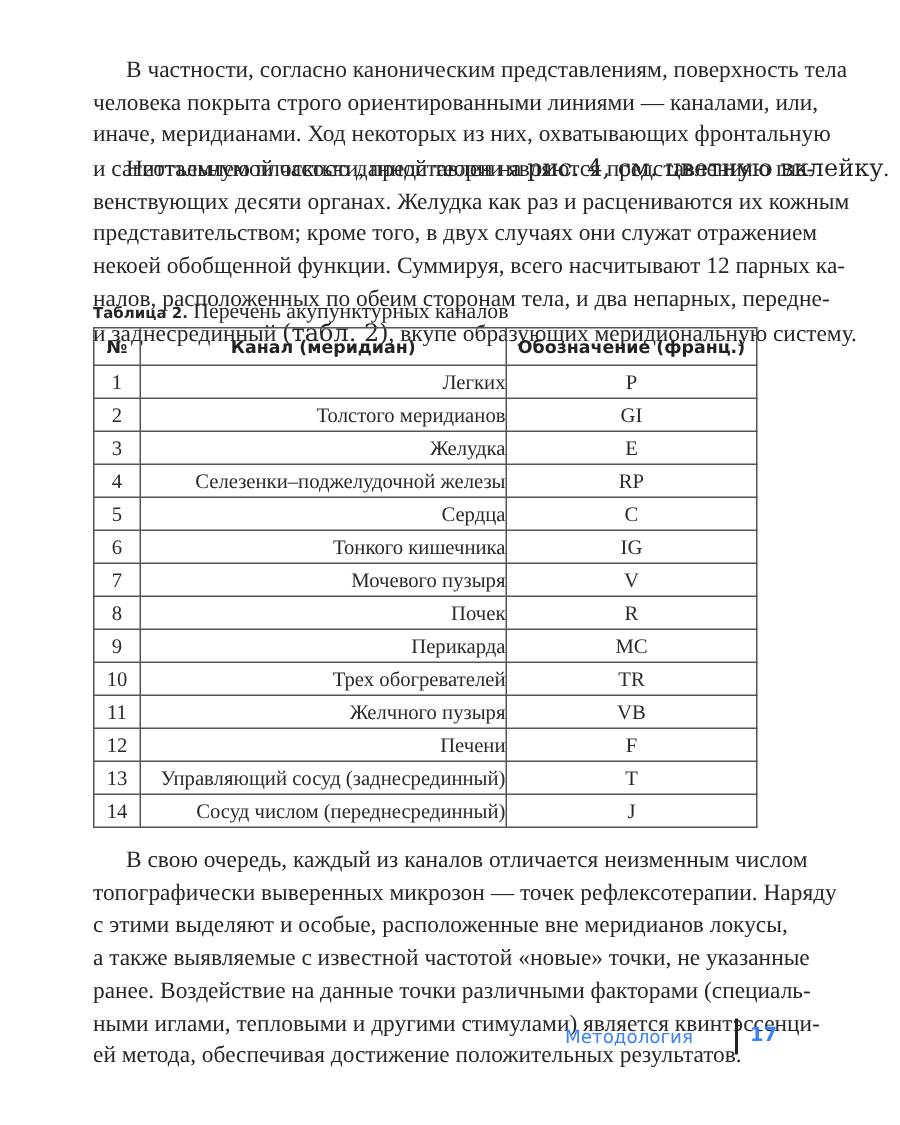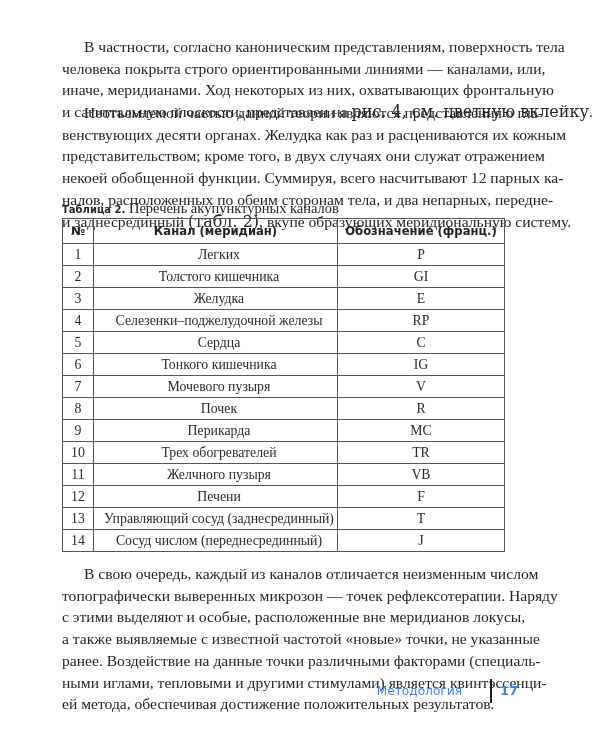--- a/index.html
+++ b/index.html
@@ -25,21 +25,21 @@
   .caption .txt { font-family: "Liberation Serif", serif; font-size: 14.5px; }
   table {
     position: absolute; left: 62px; top: 218px; width: 443px; border-collapse: collapse;
     font-family: "Liberation Serif", serif; font-size: 13.8px; color: #2a2a2a;
   }
   td, th { border: 1.3px solid #555; padding: 0; height: 21px; }
   th {
     height: 24px; font-family: "DejaVu Sans", sans-serif; font-weight: bold; font-size: 11.6px; color: #222;
   }
   td.num { text-align: center; width: 30px; }
-  td.name { padding-left: 7px; text-align: center; }
+  td.name { padding-left: 7px; text-align: right; }
   td.code { text-align: center; width: 166px; }
   .footer {
     position: absolute; top: 679px; left: 380px; width: 200px; height: 26px;
   }
   .footer .sect {
     position: absolute; right: 118px; top: 5px; font-family: "DejaVu Sans", sans-serif; font-size: 12.2px; color: #3b82f6; white-space: nowrap;
   }
   .footer .bar { position: absolute; left: 110px; top: 0; width: 2px; height: 24px; background: #222; }
   .footer .pg {
     position: absolute; left: 120px; top: 4px; font-family: "DejaVu Sans", sans-serif; font-weight: bold; font-size: 13px; color: #3b82f6;
@@ -81,21 +81,21 @@
     </tr>
   </thead>
   <tbody>
     <tr>
         <td class="num">1</td>
         <td class="name">Легких</td>
         <td class="code">P</td>
       </tr>
     <tr>
         <td class="num">2</td>
-        <td class="name">Толстого кишечника</td>
+        <td class="name">Толстого меридианов</td>
         <td class="code">GI</td>
       </tr>
     <tr>
         <td class="num">3</td>
         <td class="name">Желудка</td>
         <td class="code">E</td>
       </tr>
     <tr>
         <td class="num">4</td>
         <td class="name">Селезенки–поджелудочной железы</td>

